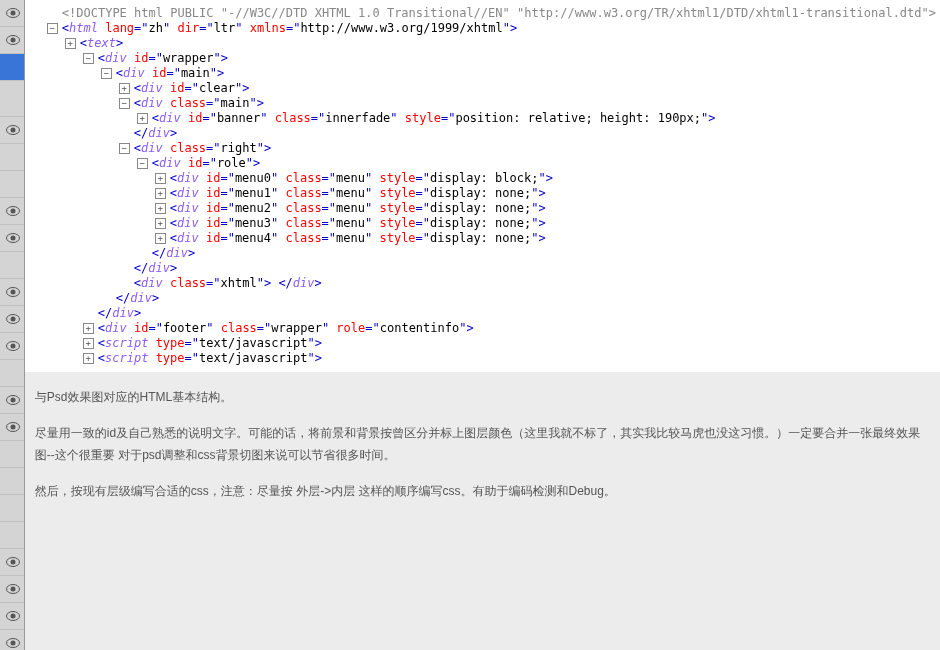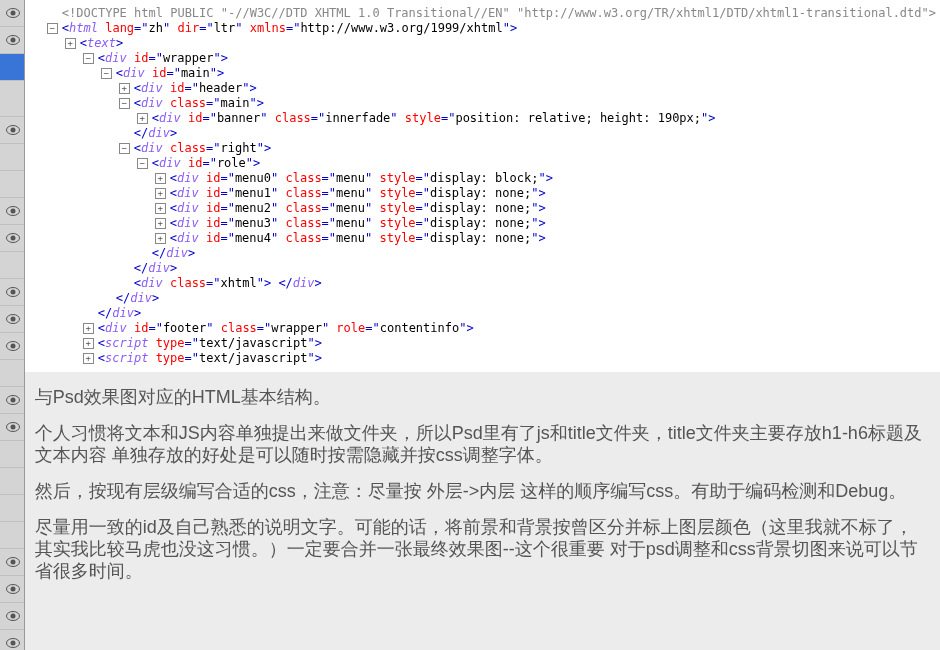--- a/index.html
+++ b/index.html
@@ -17,21 +17,21 @@
 .code-line .indent { display: inline-block; }
 .toggle { width: 11px; height: 11px; border: 1px solid #888; display: inline-flex; align-items: center; justify-content: center; margin-right: 4px; font-size: 9px; line-height: 1; color: #555; flex-shrink: 0; font-family: monospace; }
 .toggle.minus::before { content: "−"; }
 .toggle.plus::before { content: "+"; }
 .no-toggle { width: 15px; display: inline-block; }
 .p { color: #0000cd; }
 .tag { color: #8b5cf6; font-style: italic; }
 .attr { color: #ff0000; text-align: center; }
 .val { color: #000000; }
 .gray { color: #888; }
-.desc-area { background: #ececec; padding: 14px 10px; font-size: 18px; line-height: 22px; color: #555; flex: 1; overflow: auto; }
+.desc-area { background: #ececec; padding: 14px 10px; font-size: 12px; line-height: 22px; color: #555; flex: 1; overflow: auto; }
 .desc-area p { margin-bottom: 14px; }
 </style>
 </head>
 <body>
 
 <div class="app">
   <div class="layers-panel" id="layers-panel">
       <div class="layer-row">
         <div class="eye-col">
           <svg class="eye-icon" viewBox="0 0 14 10">
@@ -198,21 +198,21 @@
           <span><span class="p">&lt;</span><span class="tag">div</span> <span class="attr">id</span><span class="p">=</span><span class="p">"</span><span class="val">wrapper</span><span class="p">"</span><span class="p">&gt;</span></span>
         </div>
         <div class="code-line">
           <span class="indent" style="width:72px"></span>
           <span class="toggle minus"></span>
           <span><span class="p">&lt;</span><span class="tag">div</span> <span class="attr">id</span><span class="p">=</span><span class="p">"</span><span class="val">main</span><span class="p">"</span><span class="p">&gt;</span></span>
         </div>
         <div class="code-line">
           <span class="indent" style="width:90px"></span>
           <span class="toggle plus"></span>
-          <span><span class="p">&lt;</span><span class="tag">div</span> <span class="attr">id</span><span class="p">=</span><span class="p">"</span><span class="val">header</span><span class="p">"</span><span class="p">&gt;</span></span>
+          <span><span class="p">&lt;</span><span class="tag">div</span> <span class="attr">id</span><span class="p">=</span><span class="p">"</span><span class="val">clear</span><span class="p">"</span><span class="p">&gt;</span></span>
         </div>
         <div class="code-line">
           <span class="indent" style="width:90px"></span>
           <span class="toggle minus"></span>
           <span><span class="p">&lt;</span><span class="tag">div</span> <span class="attr">class</span><span class="p">=</span><span class="p">"</span><span class="val">main</span><span class="p">"</span><span class="p">&gt;</span></span>
         </div>
         <div class="code-line">
           <span class="indent" style="width:108px"></span>
           <span class="toggle plus"></span>
           <span><span class="p">&lt;</span><span class="tag">div</span> <span class="attr">id</span><span class="p">=</span><span class="p">"</span><span class="val">banner</span><span class="p">"</span> <span class="attr">class</span><span class="p">=</span><span class="p">"</span><span class="val">innerfade</span><span class="p">"</span> <span class="attr">style</span><span class="p">=</span><span class="p">"</span><span class="val">position: relative; height: 190px;</span><span class="p">"</span><span class="p">&gt;</span></span>
@@ -293,18 +293,17 @@
           <span><span class="p">&lt;</span><span class="tag">script</span> <span class="attr">type</span><span class="p">=</span><span class="p">"</span><span class="val">text/javascript</span><span class="p">"</span><span class="p">&gt;</span></span>
         </div>
         <div class="code-line">
           <span class="indent" style="width:54px"></span>
           <span class="toggle plus"></span>
           <span><span class="p">&lt;</span><span class="tag">script</span> <span class="attr">type</span><span class="p">=</span><span class="p">"</span><span class="val">text/javascript</span><span class="p">"</span><span class="p">&gt;</span></span>
         </div>
       </div>
     <div class="desc-area">
       <p>与Psd效果图对应的HTML基本结构。</p>
-      <p>个人习惯将文本和JS内容单独提出来做文件夹，所以Psd里有了js和title文件夹，title文件夹主要存放h1-h6标题及文本内容 单独存放的好处是可以随时按需隐藏并按css调整字体。</p>
+      <p>尽量用一致的id及自己熟悉的说明文字。可能的话，将前景和背景按曾区分并标上图层颜色（这里我就不标了，其实我比较马虎也没这习惯。）一定要合并一张最终效果图--这个很重要 对于psd调整和css背景切图来说可以节省很多时间。</p>
       <p>然后，按现有层级编写合适的css，注意：尽量按 外层-&gt;内层 这样的顺序编写css。有助于编码检测和Debug。</p>
-      <p>尽量用一致的id及自己熟悉的说明文字。可能的话，将前景和背景按曾区分并标上图层颜色（这里我就不标了，其实我比较马虎也没这习惯。）一定要合并一张最终效果图--这个很重要 对于psd调整和css背景切图来说可以节省很多时间。</p>
     </div>
   </div>
 </div>
 
 </body></html>

